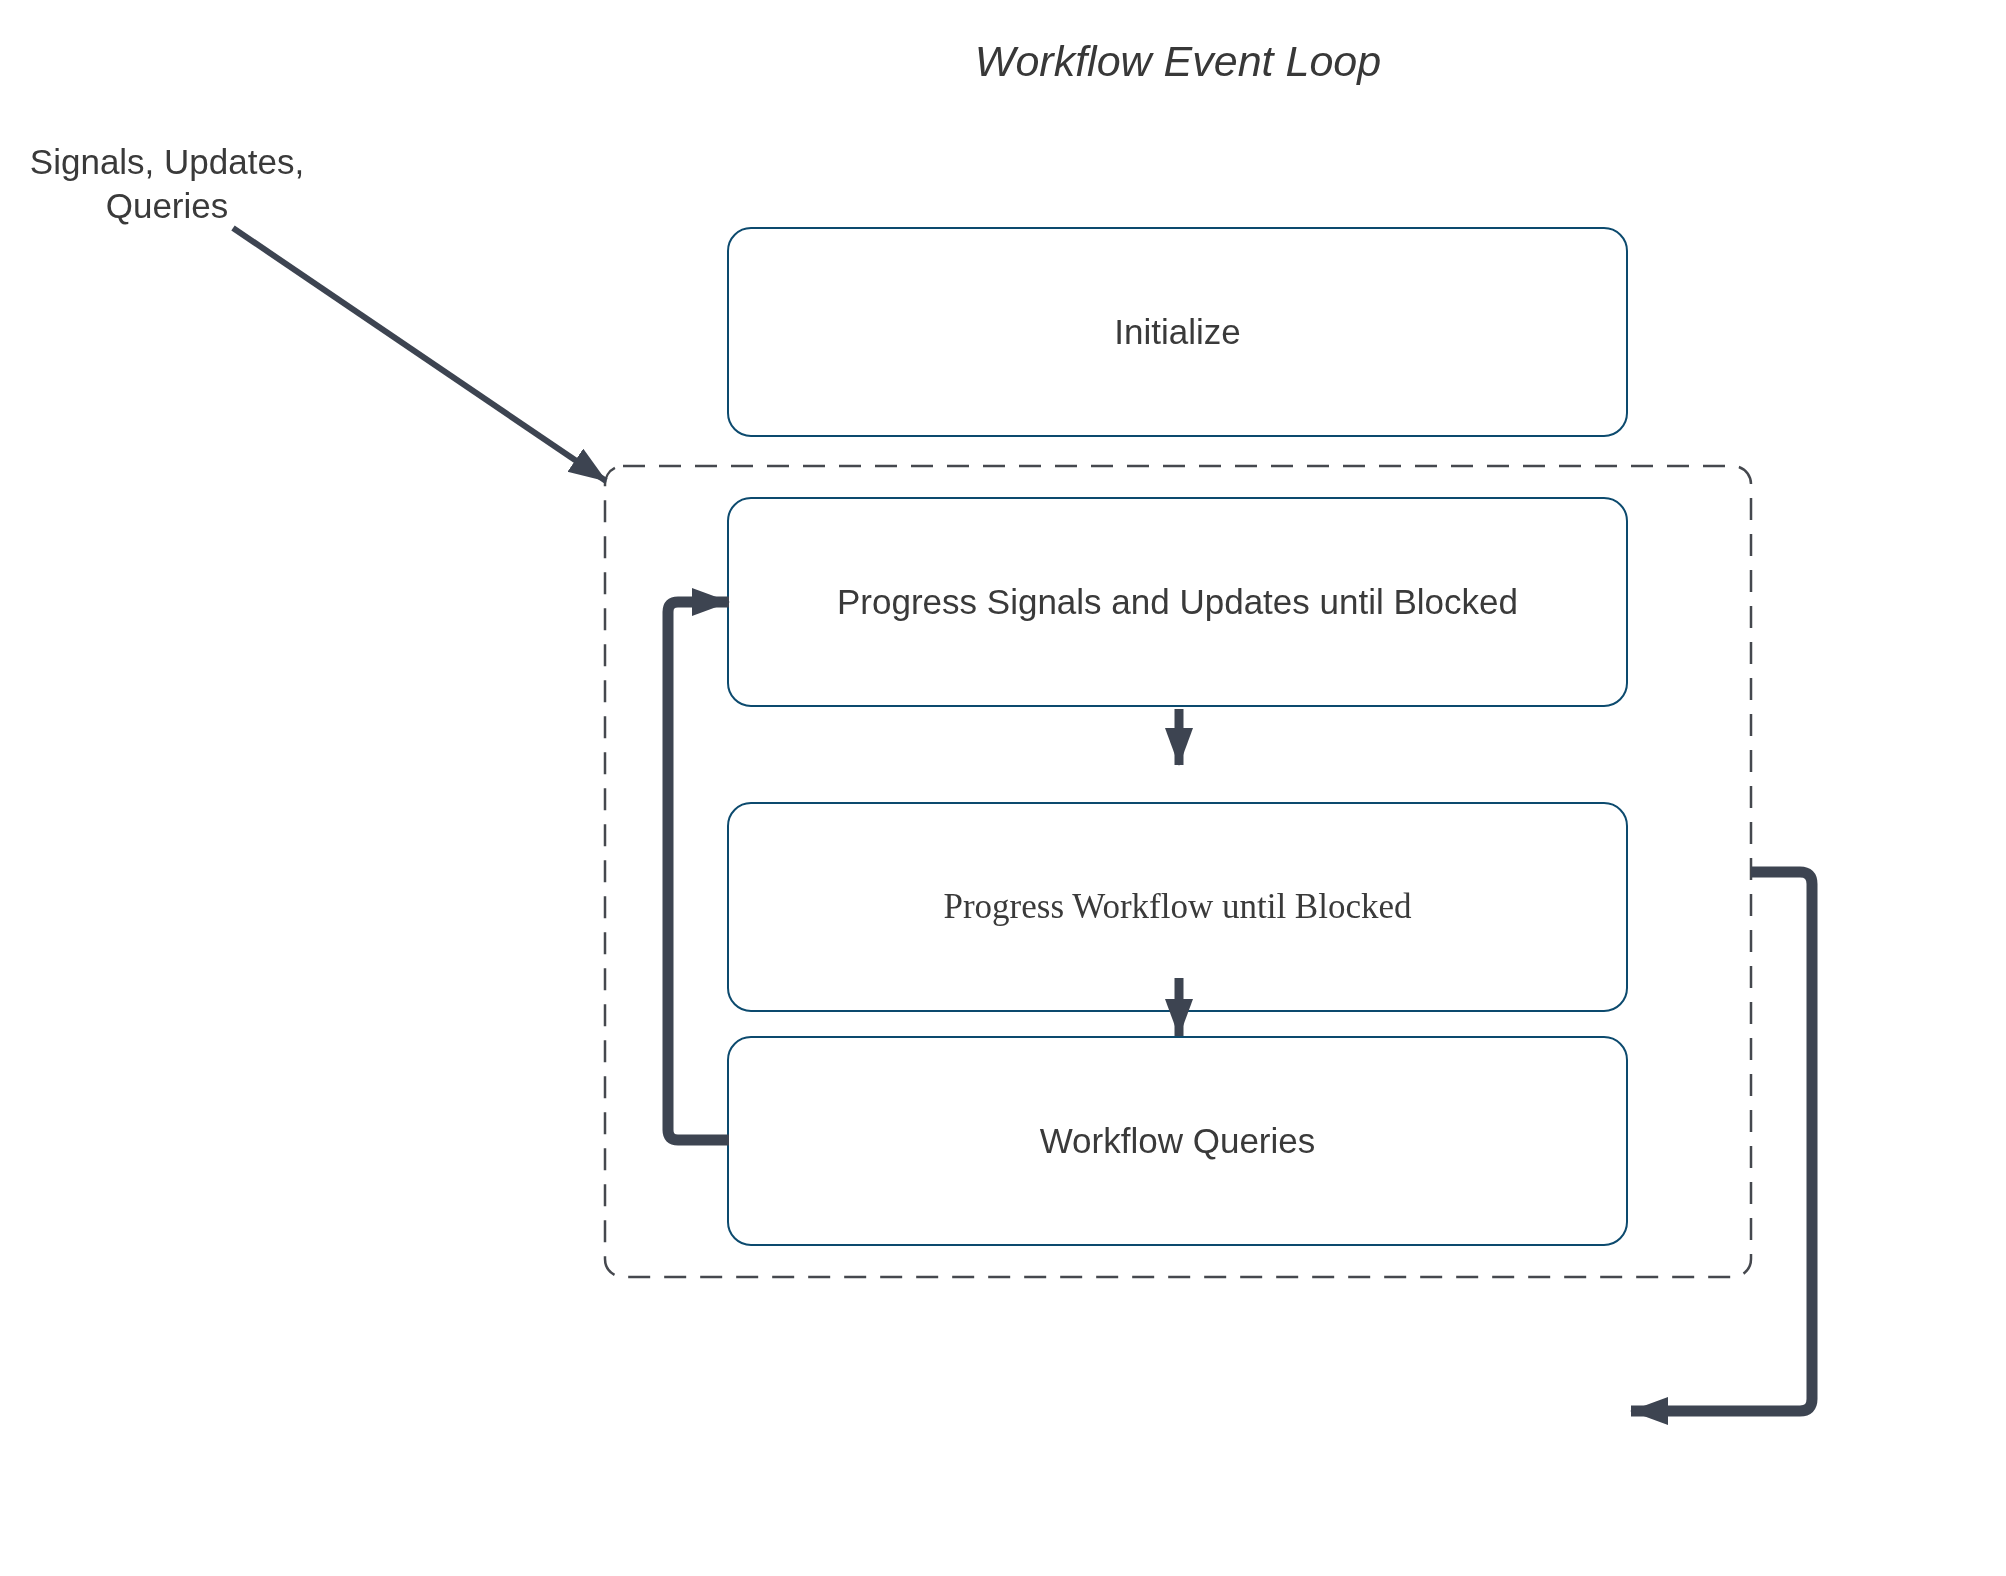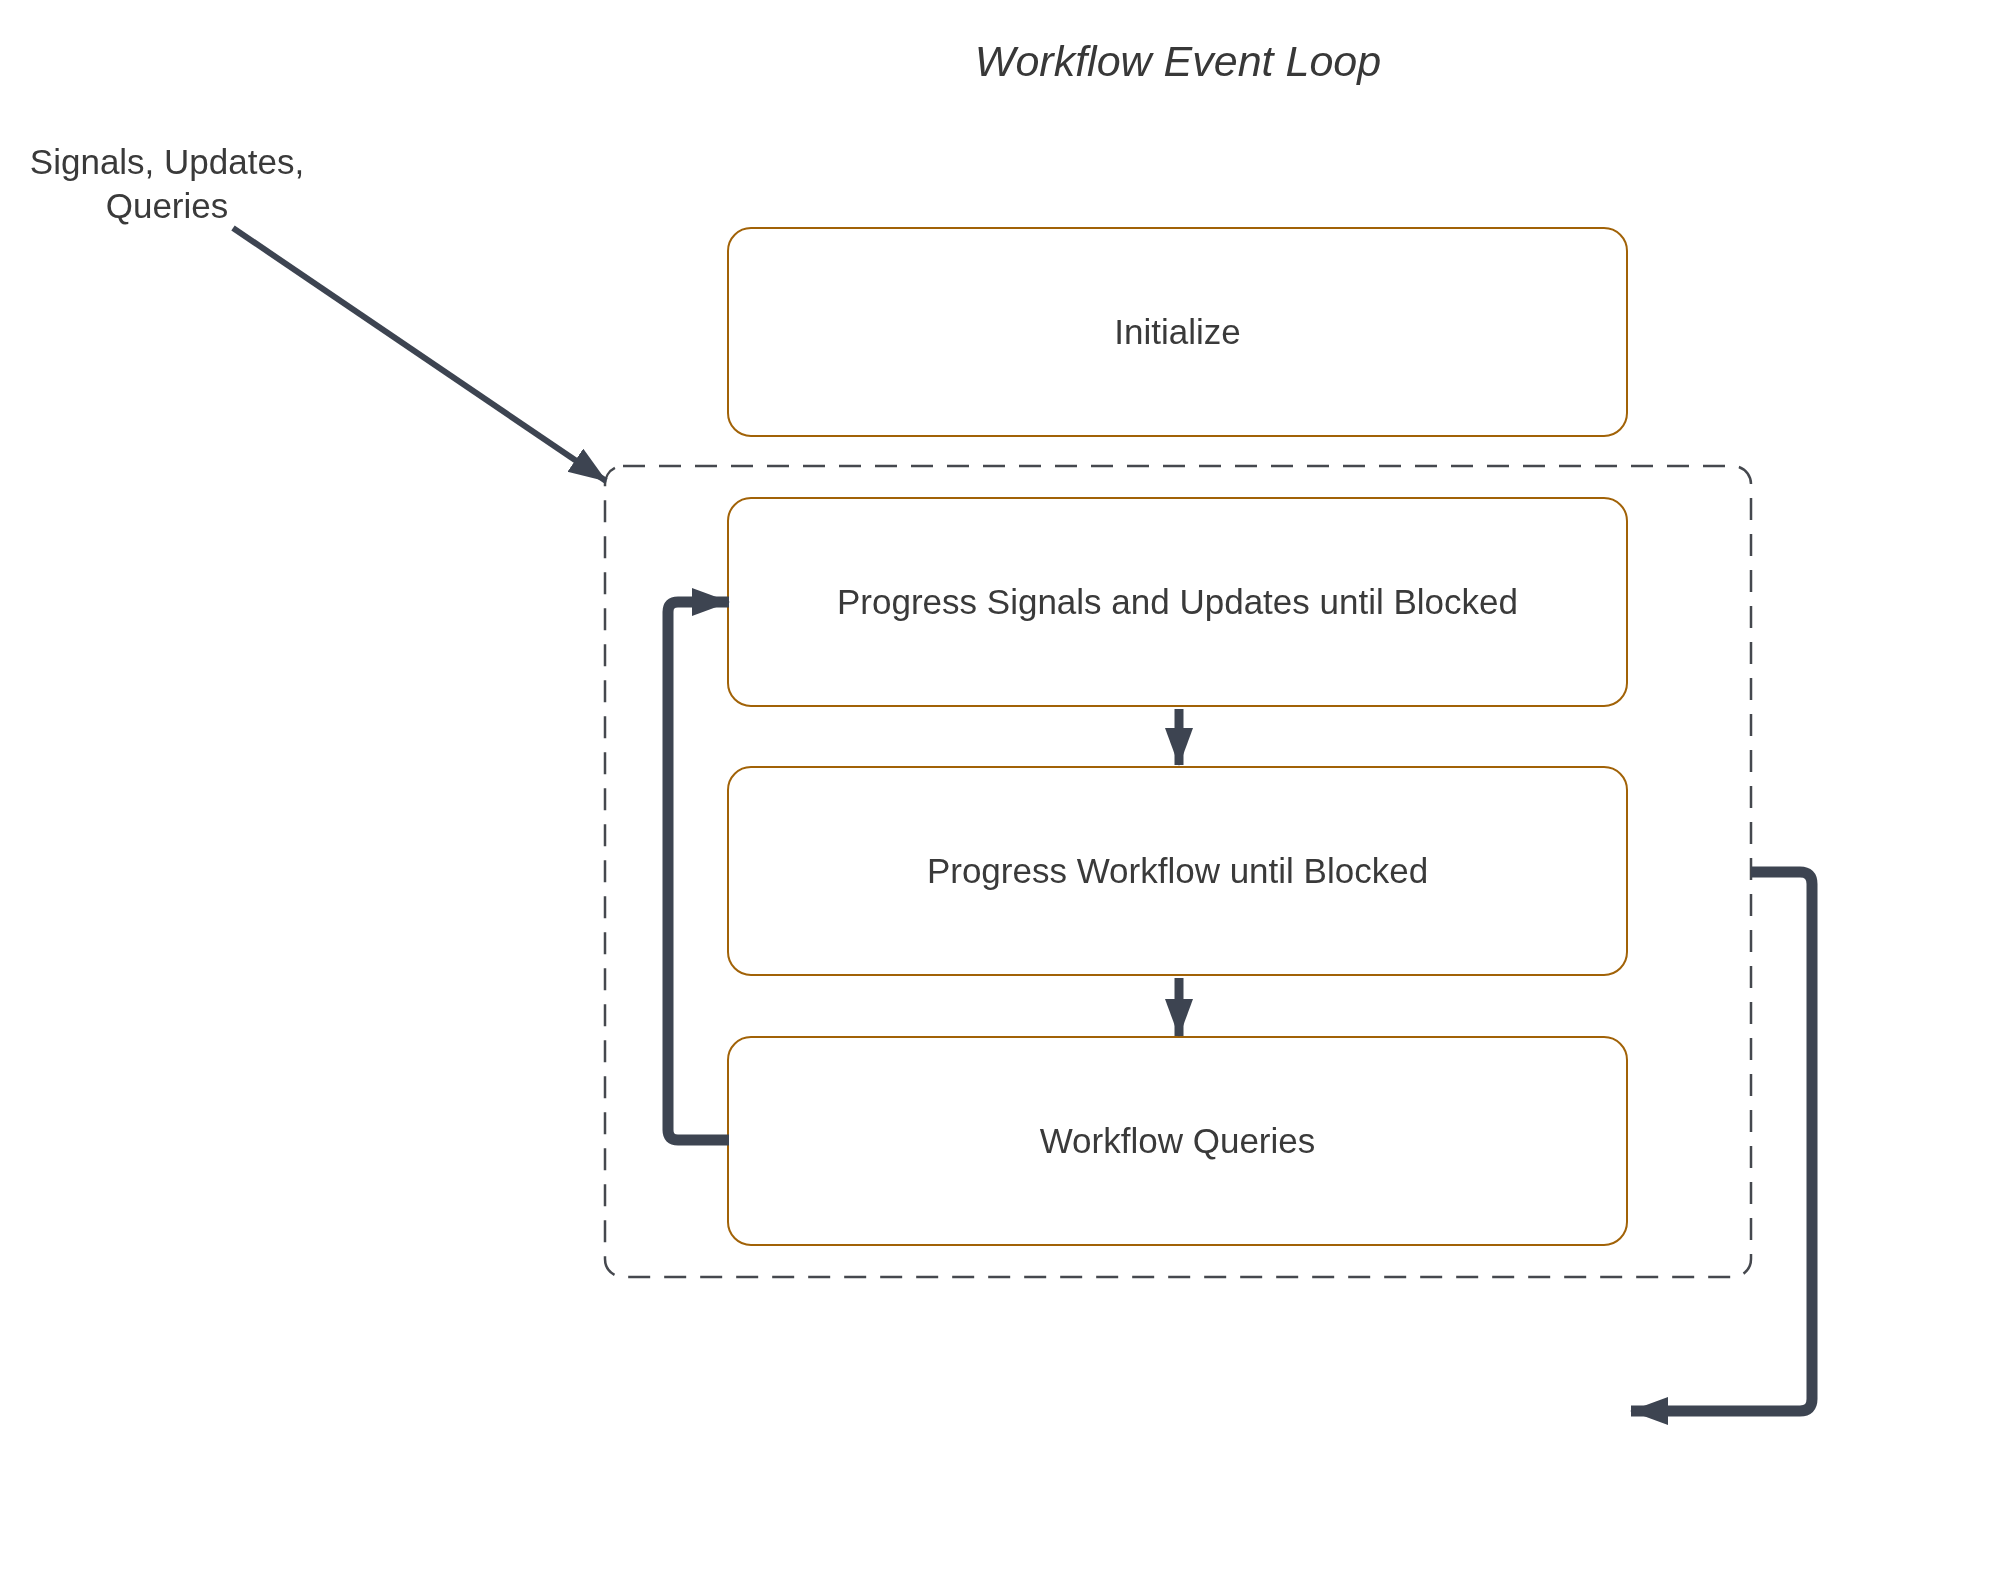--- a/index.html
+++ b/index.html
@@ -32,33 +32,33 @@
     color: #3a3a3a;
     line-height: 1.25;
   }
   .external-label span { display: block; }
   .node {
     position: absolute;
     left: 727px;
     width: 901px;
     height: 210px;
     box-sizing: border-box;
-    border: 2px solid #a16207;
+    border: 2px solid #0c4a6e;
     border-radius: 24px;
     background: #ffffff;
     display: flex;
     align-items: center;
     justify-content: center;
     text-align: center;
     font-size: 35px;
     color: #3a3a3a;
   }
   .node-initialize        { top: 227px; }
   .node-progress-signals  { top: 497px; }
-  .node-progress-workflow { top: 766px; }
+  .node-progress-workflow { top: 802px; font-family: Liberation Serif, serif; }
   .node-execute-queries   { top: 1036px; }
   .node-complete-workflow { top: 1306px; }
   .wires {
     position: absolute;
     inset: 0;
     width: 2006px;
     height: 1576px;
     pointer-events: none;
   }
 </style>

